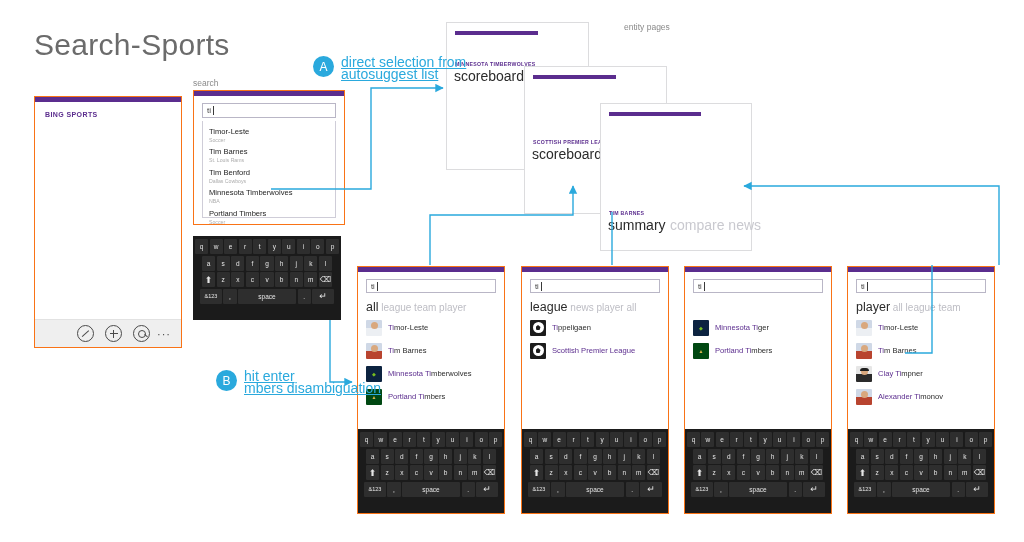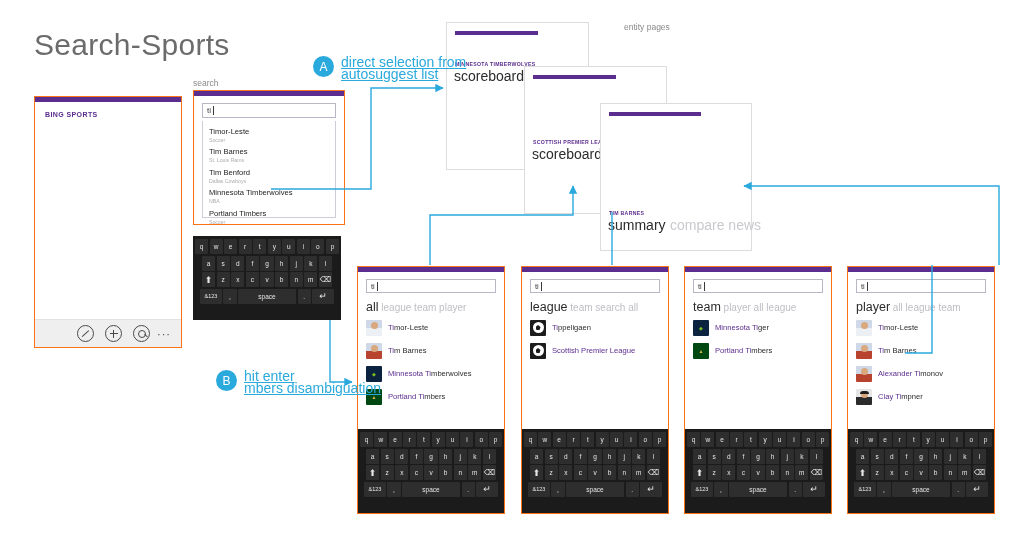--- a/index.html
+++ b/index.html
@@ -367,21 +367,21 @@
             <div class="key k-enter">↵</div>
           </div>
         </div>
       </div>
       <div class="phone sr sr2">
         <div class="phone-accent"></div>
         <div class="sbox2">
           <span>ti</span>
           <span class="caret"></span>
         </div>
-        <div class="pivots"><span class="on">league</span><span class="off"> team search all</span></div>
+        <div class="pivots"><span class="on">league</span><span class="off"> news player all</span></div>
         <div class="rlist">
           <div class="ritem">
             <div class="thumb logo-ball">
               <div class="ball"></div>
             </div>
             <div class="rname"><span class="hl">Ti</span>ppeligaen</div>
           </div>
           <div class="ritem">
             <div class="thumb logo-ball">
               <div class="ball"></div>
@@ -432,21 +432,20 @@
             <div class="key k-enter">↵</div>
           </div>
         </div>
       </div>
       <div class="phone sr sr3">
         <div class="phone-accent"></div>
         <div class="sbox2">
           <span>ti</span>
           <span class="caret"></span>
         </div>
-        <div class="pivots"><span class="on">team</span><span class="off"> player all league</span></div>
         <div class="rlist">
           <div class="ritem">
             <div class="thumb logo-twolves">◆</div>
             <div class="rname"><span class="hl">Minnesota Ti</span>ger</div>
           </div>
           <div class="ritem">
             <div class="thumb logo-timbers">▲</div>
             <div class="rname"><span class="hl">Portland Ti</span>mbers</div>
           </div>
         </div>
@@ -504,26 +503,26 @@
         <div class="rlist">
           <div class="ritem">
             <div class="thumb av white"></div>
             <div class="rname"><span class="hl">Ti</span>mor-Leste</div>
           </div>
           <div class="ritem">
             <div class="thumb av"></div>
             <div class="rname"><span class="hl">Ti</span>m Barnes</div>
           </div>
           <div class="ritem">
+            <div class="thumb av dark cap"></div>
+            <div class="rname"><span class="hl">Clay Ti</span>mpner</div>
+          </div>
+          <div class="ritem">
             <div class="thumb av"></div>
             <div class="rname"><span class="hl">Alexander Ti</span>monov</div>
-          </div>
-          <div class="ritem">
-            <div class="thumb av dark cap"></div>
-            <div class="rname"><span class="hl">Clay Ti</span>mpner</div>
           </div>
         </div>
         <div class="kbd" style="left:0;bottom:0;width:146px;height:84px;position:absolute;">
           <div class="krow r1">
             <div class="key ">q</div>
             <div class="key ">w</div>
             <div class="key ">e</div>
             <div class="key ">r</div>
             <div class="key ">t</div>
             <div class="key ">y</div>

